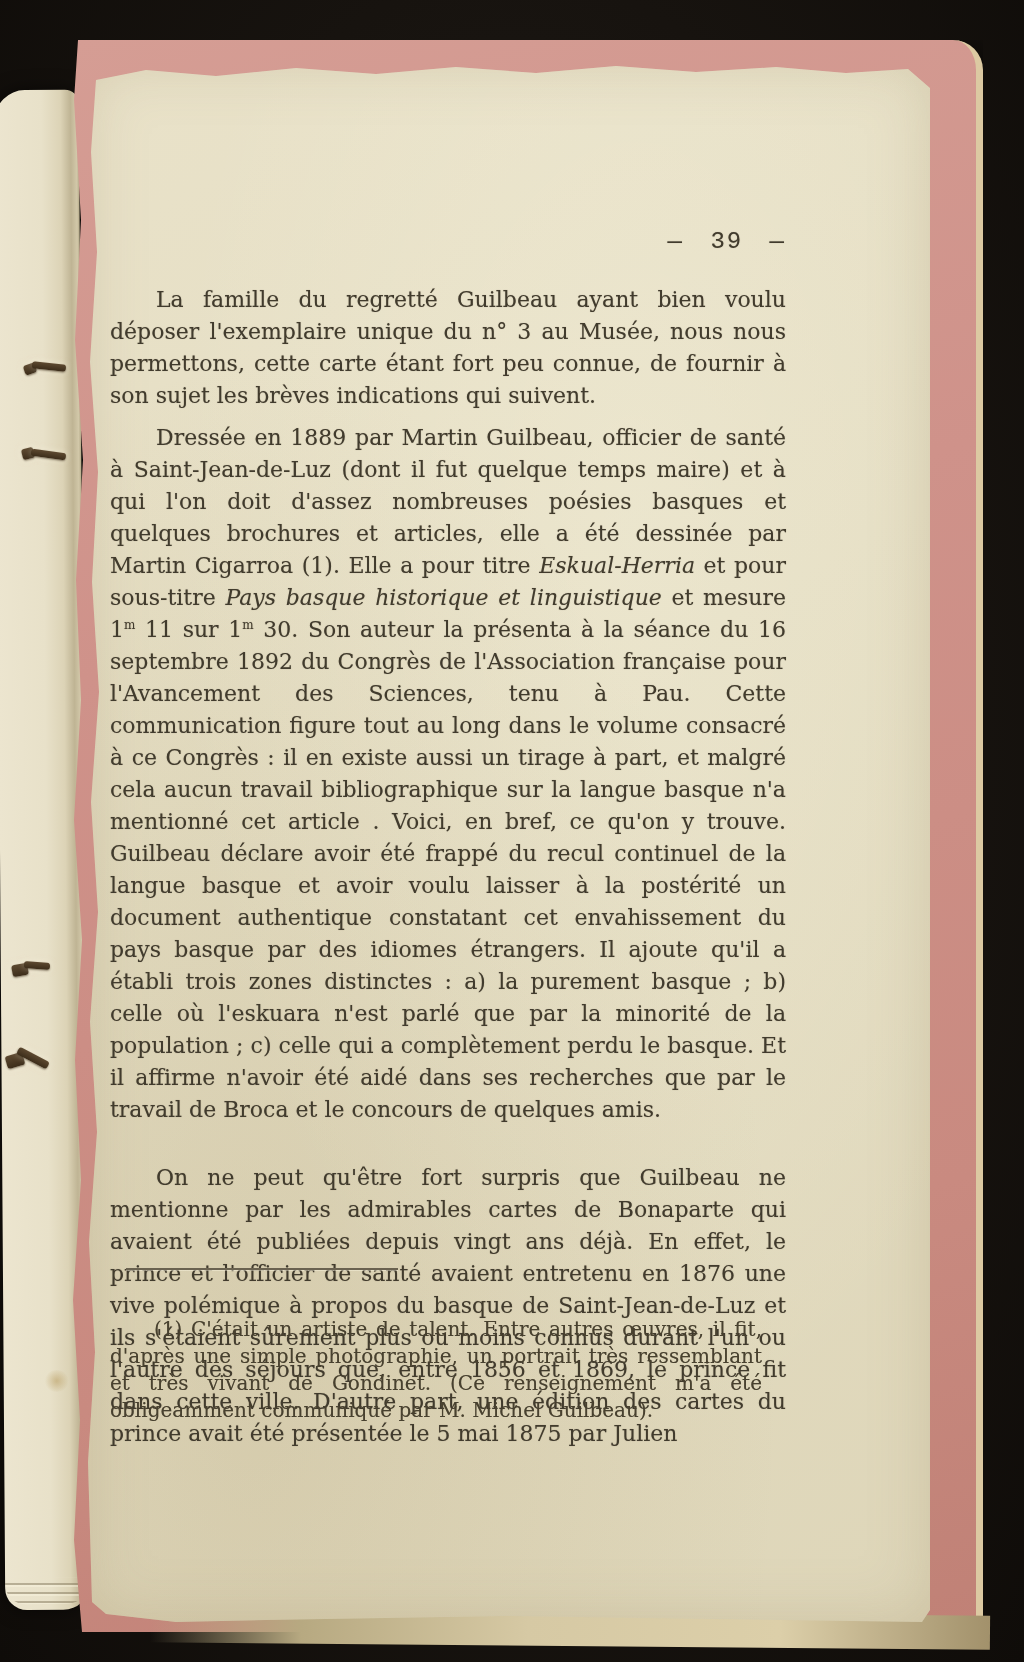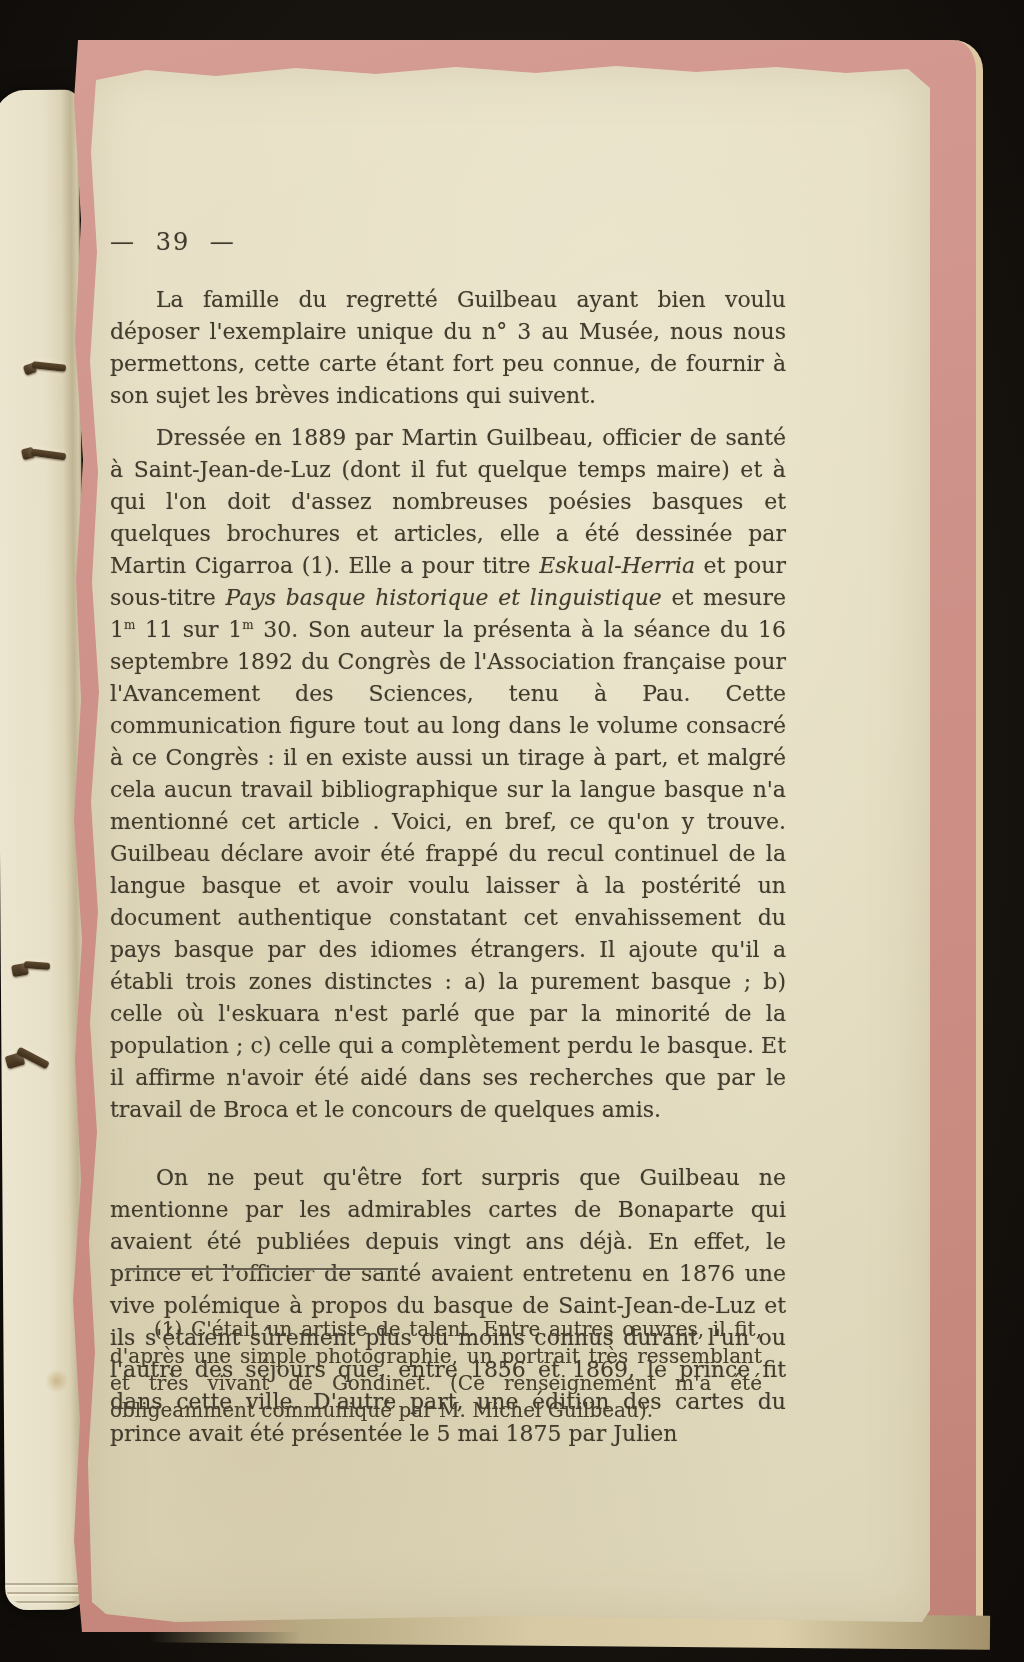--- a/index.html
+++ b/index.html
@@ -62,22 +62,23 @@
     border-radius:3px;box-shadow:0 1px 2px rgba(60,45,25,0.6),0 0 6px rgba(255,250,230,0.5);
   }
   .text-layer{
     position:absolute;left:24px;top:164px;width:676px;
     color:#413b2d;
     font-size:22px;line-height:32px;
     text-align:justify;
     text-shadow:0 0 1px rgba(65,55,40,0.35);
   }
   .page-number{
-    text-align:left;font-size:24px;letter-spacing:2px;word-spacing:10px;
+    text-align:right;font-size:24px;letter-spacing:2px;word-spacing:10px;
     margin:0 0 26px 0;
+    font-family:Liberation Mono, monospace;
   }
   .body-par{margin:0 0 10px 0;text-indent:46px;}
   .body-par.gap-after{margin-bottom:36px;}
   .body-par sup{font-size:12px;line-height:0;vertical-align:super;letter-spacing:0;}
   .footnote-area{position:absolute;left:24px;top:1206px;width:652px;}
   .footnote-rule{width:272px;height:2px;background:#6a6250;margin-left:16px;box-shadow:0 1px 0 rgba(255,250,230,0.4);}
   .footnote-text{
     margin:46px 0 12px 0;color:#48412f;
     font-size:20px;line-height:27px;text-align:justify;text-indent:44px;
     text-shadow:0 0 0.5px rgba(70,60,45,0.4);

